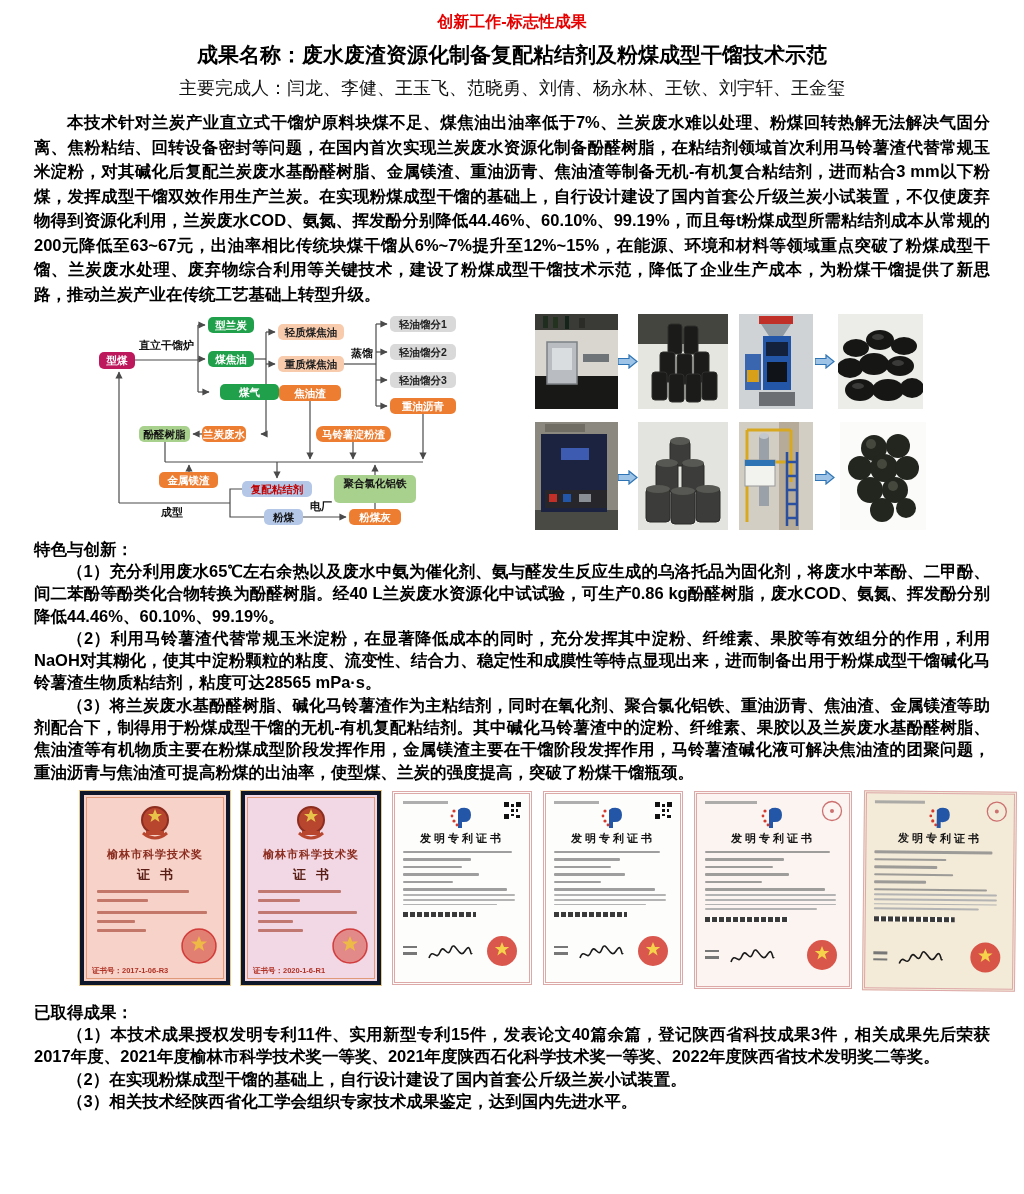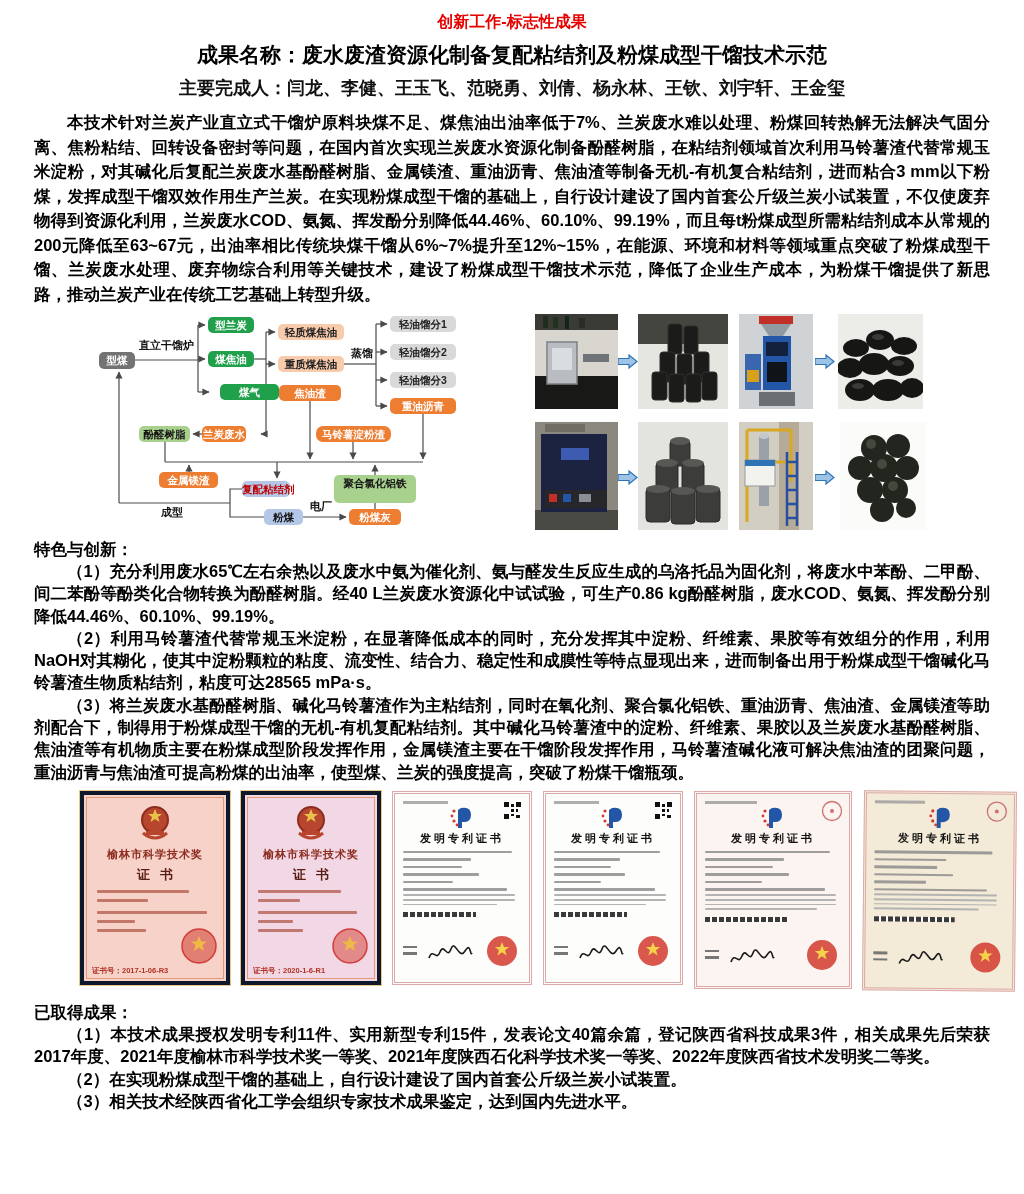--- a/index.html
+++ b/index.html
@@ -1,33 +1,33 @@
 <!DOCTYPE html>
 <html><head>
 <meta charset="utf-8">
 <style>
   html,body{margin:0;padding:0;background:#ffffff;}
   body{width:1024px;height:1194px;position:relative;font-family:"Liberation Sans",sans-serif;color:#000;overflow:hidden;}
   
   .banner{margin-top:12px;text-align:center;font-size:16px;font-weight:bold;color:#e60000;}
   .main-title{margin-top:8px;text-align:center;font-size:21px;font-weight:bold;color:#000;}
-  .authors{margin-top:7px;text-align:center;font-size:18px;font-weight:700;color:#111;}
+  .authors{margin-top:7px;text-align:center;font-size:18px;font-weight:400;color:#111;}
   
   .textblock{padding:0 34px;}
   .intro{margin-top:10px;font-size:16.5px;line-height:24.5px;font-weight:600;text-align:justify;text-indent:2em;}
   .sect-head{font-size:16.5px;font-weight:700;line-height:22px;margin-top:4px;}
   .sect p{margin:0;font-size:16.5px;line-height:22.3px;font-weight:600;text-align:justify;text-indent:2em;}
   
   .diagram{position:relative;width:1024px;height:222px;margin-top:6px;}
   .fn{position:absolute;height:16px;line-height:16px;border-radius:5px;text-align:center;font-size:10.5px;font-weight:bold;white-space:nowrap;}
   .green{background:#21a04c;color:#fff;}
   .orange{background:#ed7d31;color:#fff;}
   .peach{background:#f8cbad;color:#222;}
   .gray{background:#d9d9d9;color:#222;}
-  .blue{background:#737373;color:#fff;}
+  .blue{background:#be185d;color:#fff;}
   .lgreen{background:#a9d18e;color:#141414;}
   .bgray{background:#b4c7e7;color:#141414;}
   .redtext{color:#c00000;}
   .flabel{position:absolute;font-size:11px;font-weight:bold;color:#111;white-space:nowrap;}
   .edges{position:absolute;left:0;top:0;}
   .photo{position:absolute;overflow:hidden;}
   .photo svg{display:block;width:100%;height:100%;}
   .parrow{position:absolute;width:20px;height:15px;}
   
   .certrow{display:flex;align-items:flex-start;gap:11px;padding-left:80px;margin-top:8px;height:200px;}
@@ -121,21 +121,21 @@
   <div class="fn peach" style="left:278px;top:44px;width:66px;">重质煤焦油</div>
   <div class="fn gray" style="left:390px;top:4px;width:66px;">轻油馏分1</div>
   <div class="fn gray" style="left:390px;top:32px;width:66px;">轻油馏分2</div>
   <div class="fn gray" style="left:390px;top:60px;width:66px;">轻油馏分3</div>
   <div class="fn orange" style="left:390px;top:86px;width:66px;">重油沥青</div>
   <div class="fn orange" style="left:279px;top:73px;width:62px;">焦油渣</div>
   <div class="fn lgreen" style="left:139px;top:114px;width:51px;">酚醛树脂</div>
   <div class="fn orange" style="left:202px;top:114px;width:44px;">兰炭废水</div>
   <div class="fn orange" style="left:316px;top:114px;width:75px;border-radius:7px;">马铃薯淀粉渣</div>
   <div class="fn orange" style="left:159px;top:160px;width:59px;">金属镁渣</div>
-  <div class="fn bgray redtext" style="left:242px;top:169px;width:48px;">复配粘结剂</div>
+  <div class="fn bgray redtext" style="left:242px;top:169px;width:70px;">复配粘结剂</div>
   <div class="fn lgreen" style="left:334px;top:163px;width:82px;height:28px;line-height:17px;">聚合氯化铝铁</div>
   <div class="fn bgray" style="left:264px;top:197px;width:39px;">粉煤</div>
   <div class="fn orange" style="left:349px;top:197px;width:52px;">粉煤灰</div>
 
   <div class="flabel" style="left:139px;top:26px;">直立干馏炉</div>
   <div class="flabel" style="left:351px;top:34px;">蒸馏</div>
   <div class="flabel" style="left:161px;top:193px;">成型</div>
   <div class="flabel" style="left:310px;top:187px;">电厂</div>
 
   <div class="photo" style="left:535px;top:2px;width:83px;height:95px;">

